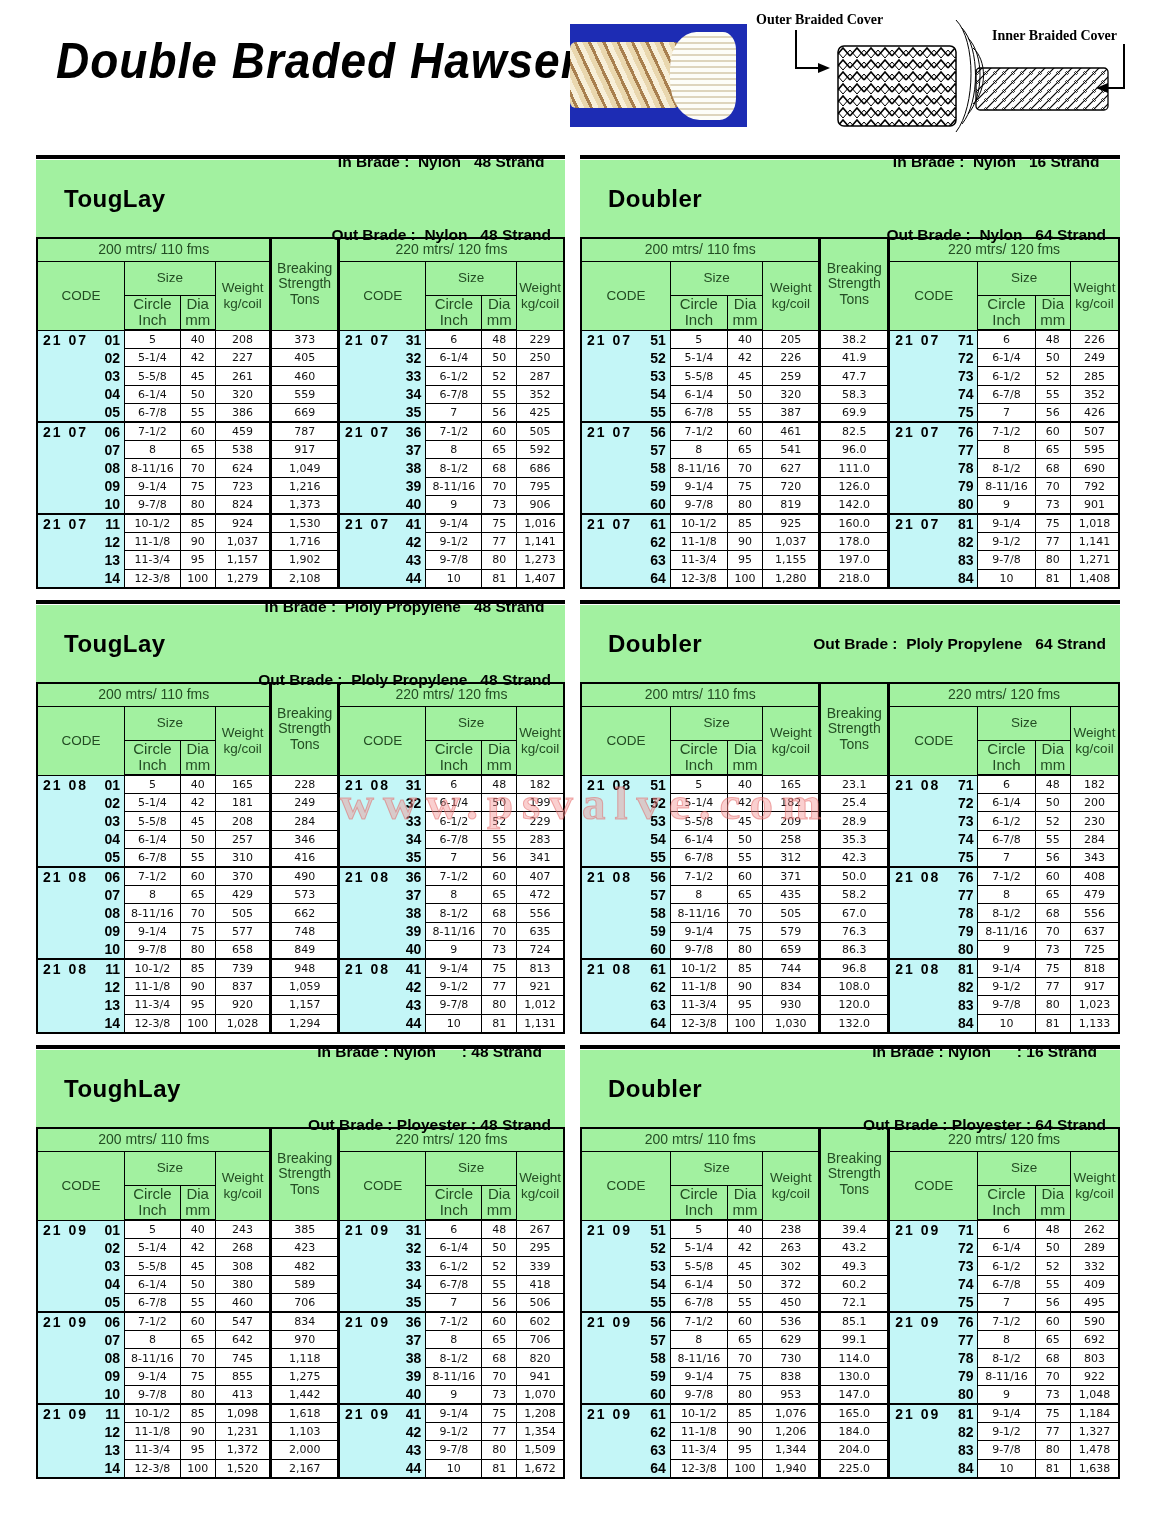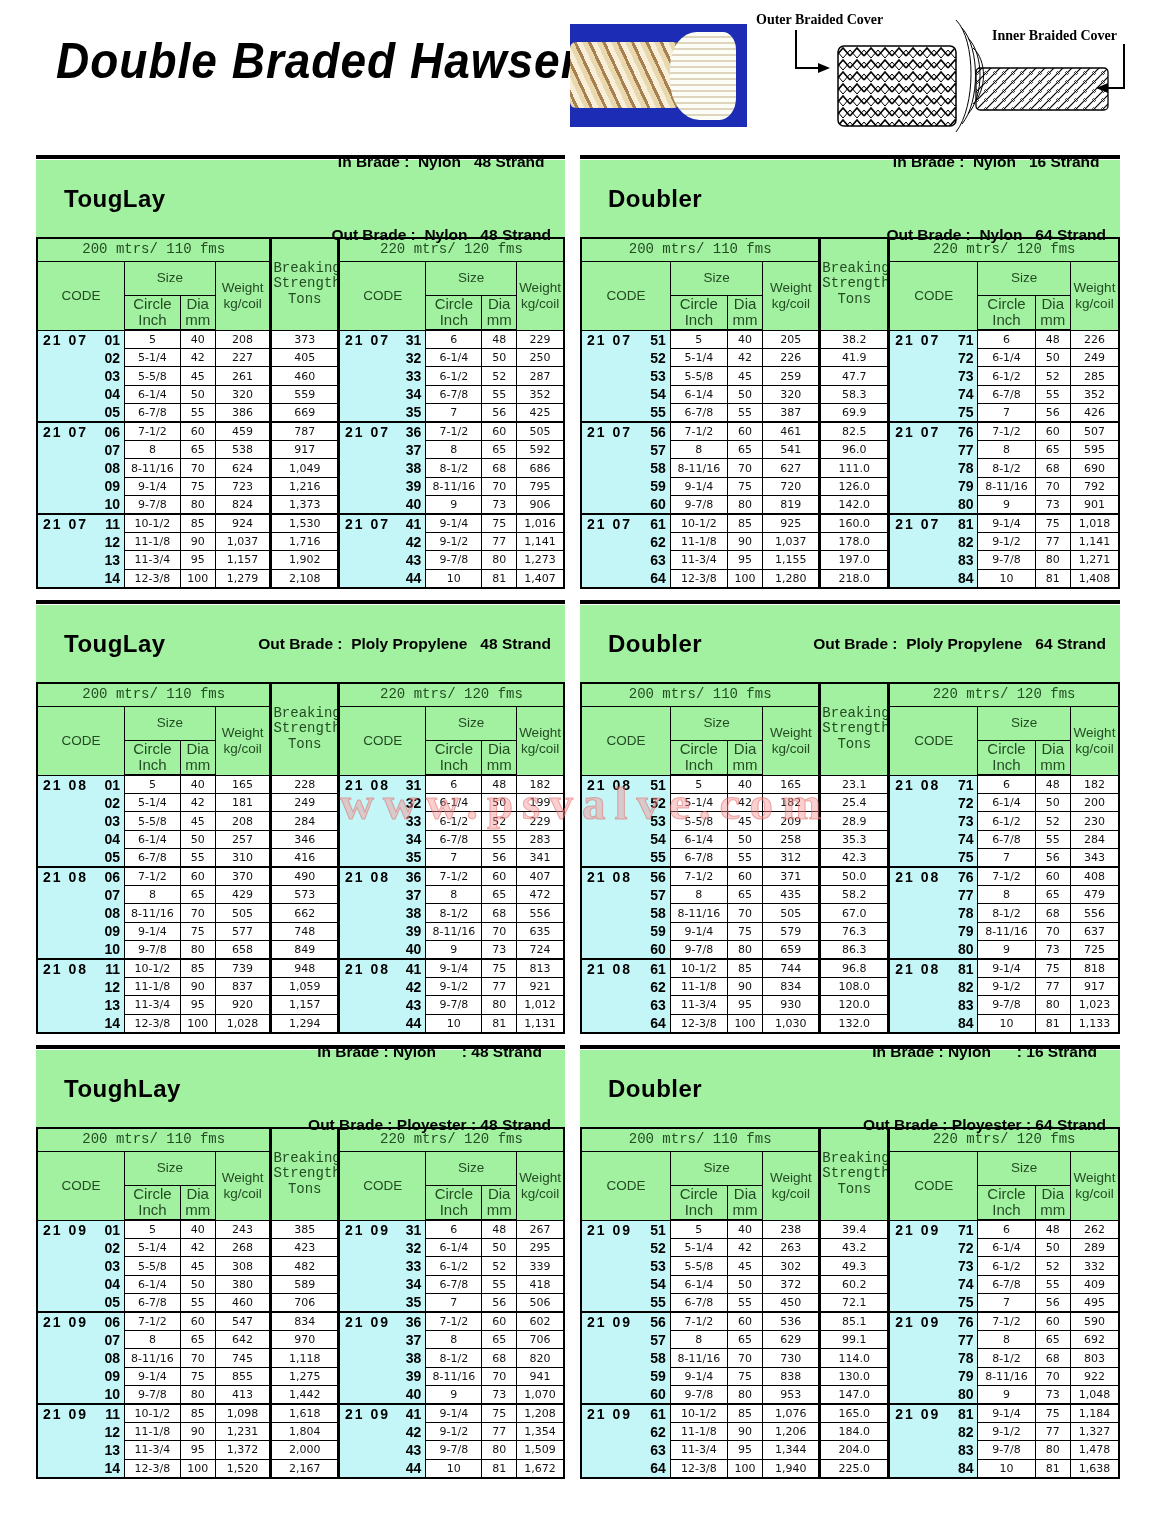--- a/index.html
+++ b/index.html
@@ -56,21 +56,21 @@
   .band-specs{font-size:15.5px;font-weight:bold;line-height:1.55;white-space:pre;text-align:center;}
   table.grid{
     border-collapse:collapse;width:100%;table-layout:fixed;
     border:2px solid var(--line);
   }
   .grid th,.grid td{border:1px solid var(--line);overflow:hidden;padding:0 1px;}
   .grid thead th{
     background:var(--green);font-weight:normal;color:var(--hdr-ink);
     text-align:center;font-size:13.5px;line-height:1.12;
   }
-  .grid thead tr:nth-child(1) th{height:23px;font-size:14px;font-family:Liberation Mono, monospace;}
+  .grid thead tr:nth-child(1) th{height:23px;font-size:14px;}
   .grid thead tr:nth-child(2) th{height:34px;}
   .grid thead tr:nth-child(3) th{height:29px;font-size:15px;}
   .grid thead tr:last-child th{border-bottom:2px solid var(--line);}
   .grid th.bs,.grid td.bs{border-left:3px solid var(--line);border-right:3px solid var(--line);}
   .grid tbody tr{height:18.4px;}
   .grid td.num{font-size:11px;text-align:center;color:#111;font-family:"DejaVu Sans",sans-serif;}
   .grid td.code{
     background:var(--cyan);border-top:none;border-bottom:none;
     font-weight:bold;font-size:14px;padding:0 4px 0 5px;
   }
@@ -801,20 +801,21 @@
         </tbody>
       </table>
     </div>
 </div>
 
 <div class="tbl" style="left:36px;top:600px;width:529px">
   <div class="topbar"></div>
   <div class="band">
     <div class="band-title">TougLay</div>
     <div class="band-specs">
+      <div>In Brade :  Ploly Propylene   48 Strand</div>
       <div>Out Brade :  Ploly Propylene   48 Strand</div>
     </div>
   </div>
   <div>
       <table class="grid">
         <colgroup>
           <col class="c-code">
           <col class="c-circ">
           <col class="c-dia">
           <col class="c-wt">
@@ -1765,21 +1766,21 @@
           <tr>
             <td class="code">
               <div class="cw">
                 <span class="pfx"></span>
                 <span class="sfx">12</span>
               </div>
             </td>
             <td class="num">11-1/8</td>
             <td class="num">90</td>
             <td class="num">1,231</td>
-            <td class="num bs">1,804</td>
+            <td class="num bs">1,103</td>
             <td class="code">
               <div class="cw">
                 <span class="pfx"></span>
                 <span class="sfx">42</span>
               </div>
             </td>
             <td class="num">9-1/2</td>
             <td class="num">77</td>
             <td class="num">1,354</td>
           </tr>

